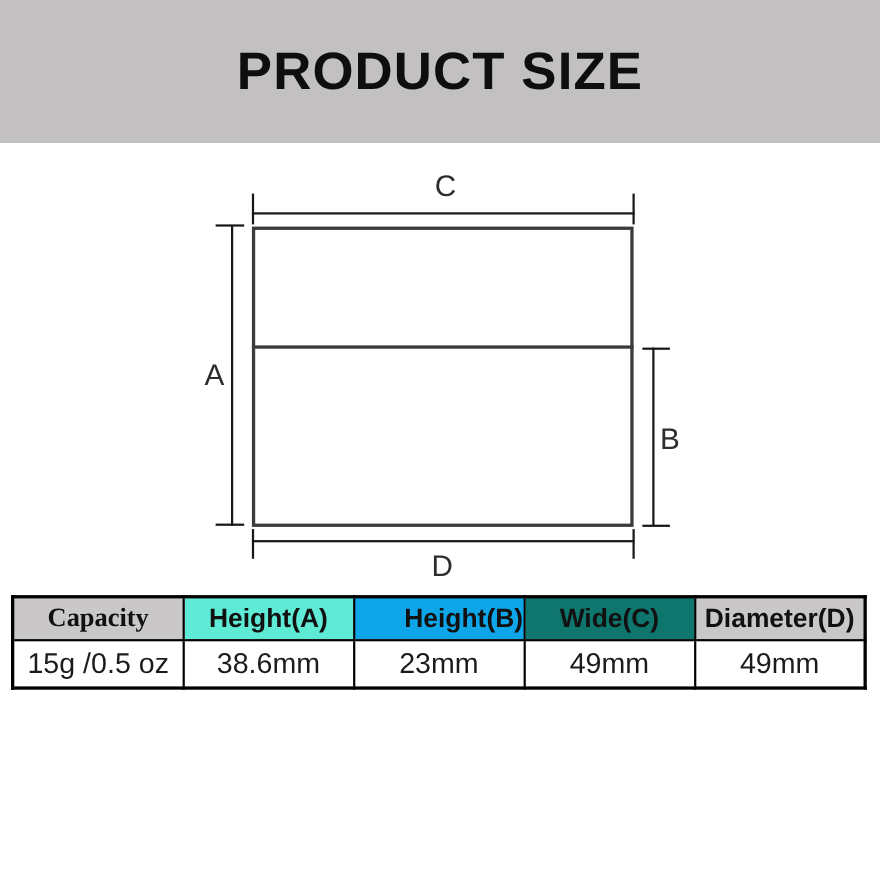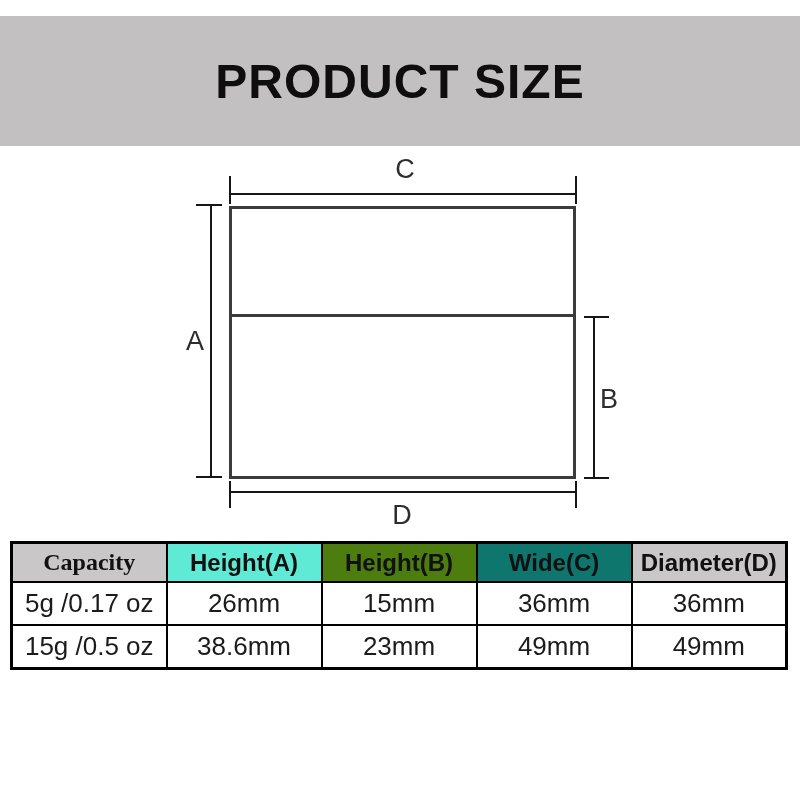--- a/index.html
+++ b/index.html
@@ -1,21 +1,21 @@
 <!DOCTYPE html>
 <html><head>
 <meta charset="utf-8">
 <style>
   html, body { margin:0; padding:0; background:#ffffff; }
   body { width:800px; height:800px; font-family:"Liberation Sans", sans-serif; }
   .page { position:relative; width:800px; height:800px; overflow:hidden; background:#ffffff; }
 
   
   .banner {
-    position:absolute; left:0; top:16px; width:800px; height:130px;
+    position:absolute; left:0; top:0; width:800px; height:130px;
     display:flex; align-items:center; justify-content:center;
   }
   .banner .title {
     font-size:48px; font-weight:700; letter-spacing:1px; color:#0e0e0e; margin:0;
   }
 
   
   .abs { position:absolute; }
   .hline { position:absolute; height:2px; background:#161616; }
   .vline { position:absolute; width:2px; background:#161616; }
@@ -79,33 +79,26 @@
     <div class="vline" style="left:229px; top:351px; height:27px;"></div>
     <div class="vline" style="left:575px; top:351px; height:27px;"></div>
     <div class="dim-label" style="left:402px; top:372px;">D</div>
   </div>
 
   <table class="size-table">
     <thead>
       <tr>
           <th style="background: rgb(201, 199, 200); font-family: Liberation Serif, serif;">Capacity</th>
           <th style="background: #5eead4;">Height(A)</th>
-          <th style="background: #4d7c0f;">Height(B)</th>
+          <th style="background: #0ea5e9; text-align: right;">Height(B)</th>
           <th style="background: #0f766e;">Wide(C)</th>
           <th style="background: rgb(201, 199, 200);">Diameter(D)</th>
         </tr>
     </thead>
     <tbody>
-        <tr>
-          <td>5g /0.17 oz</td>
-          <td>26mm</td>
-          <td>15mm</td>
-          <td>36mm</td>
-          <td>36mm</td>
-        </tr>
         <tr>
           <td>15g /0.5 oz</td>
           <td>38.6mm</td>
           <td>23mm</td>
           <td>49mm</td>
           <td>49mm</td>
         </tr>
       </tbody>
   </table>
 

